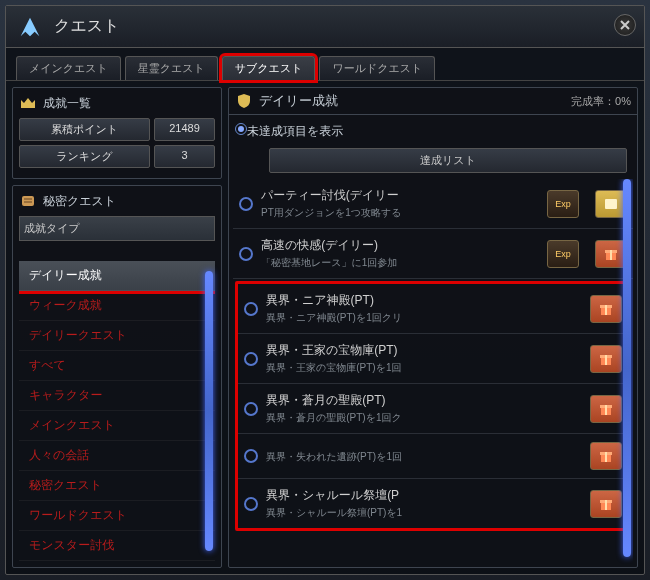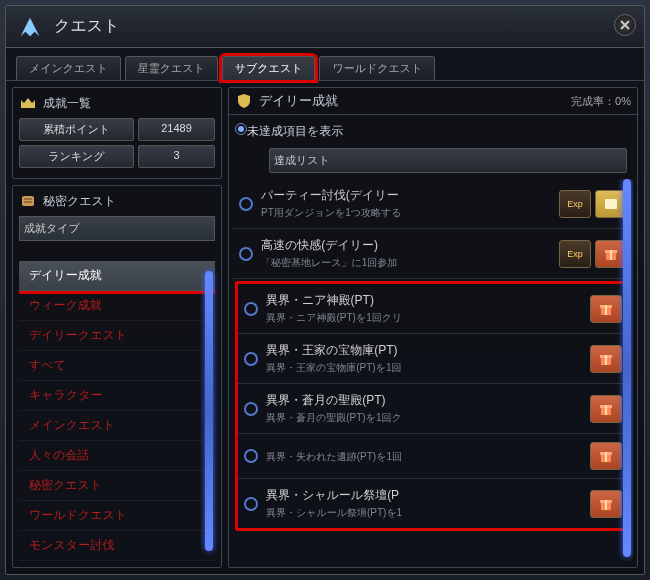--- a/index.html
+++ b/index.html
@@ -79,21 +79,21 @@
   .stats-row {
     display: flex; gap: 4px; margin-bottom: 4px;
   }
   .stat-btn {
     border: 1px solid #555;
     background: linear-gradient(#363c46,#242830);
     color: #ddd; font-size: 11px;
     text-align: center; padding: 3px 0;
     border-radius: 2px;
   }
-  .stat-label { width: 115px; cursor: pointer; }
+  .stat-label { width: 131px; cursor: pointer; }
   .stat-value { flex: 1; }
   .list-panel { flex: 1; display: flex; flex-direction: column; min-height: 0; }
   .type-header {
     padding: 4px;
     background: linear-gradient(#3a4048,#2a3038);
     border: 1px solid #555;
     color: #ccc; font-size: 11px;
     margin-bottom: 20px;
   }
   .type-list {
@@ -136,21 +136,21 @@
     display: inline-flex; align-items: center; justify-content: center;
   }
   .radio.checked::after {
     content: ''; width: 6px; height: 6px; border-radius: 50%;
     background: #88aaff;
   }
   .achieve-list-btn {
     margin: 0 10px 6px 40px;
     border: 1px solid #555;
     background: linear-gradient(#363c46,#242830);
-    text-align: left; padding: 4px;
+    text-align: center; padding: 4px;
     color: #ccc; font-size: 11px;
     cursor: pointer;
     border-radius: 2px;
   }
   .quest-list {
     flex: 1; overflow: hidden;
     position: relative;
     margin: 0 4px;
   }
   .quest-item {
@@ -159,21 +159,21 @@
     border-bottom: 1px solid rgba(70,75,85,0.5);
     gap: 8px;
   }
   .quest-radio {
     width: 14px; height: 14px; border-radius: 50%;
     border: 2px solid #5577cc; flex-shrink: 0;
   }
   .quest-text { flex: 1; min-width: 0; }
   .quest-title { color: #d0d0d0; font-size: 12px; }
   .quest-desc { color: #808890; font-size: 10px; margin-top: 2px; }
-  .quest-rewards { display: flex; gap: 4px; padding-left: 8px; }
+  .quest-rewards { display: flex; gap: 16px; padding-left: 8px; }
   .reward-box {
     width: 32px; height: 28px;
     border: 1px solid #776644;
     background: linear-gradient(#4a3a2a,#2a1e14);
     display: flex; align-items: center; justify-content: center;
     font-size: 9px; color: #ffcc66;
     border-radius: 3px;
   }
   .reward-gift { background: linear-gradient(#cc6644,#aa4422); }
   .reward-scroll { background: linear-gradient(#ddbb55,#bb9933); }

